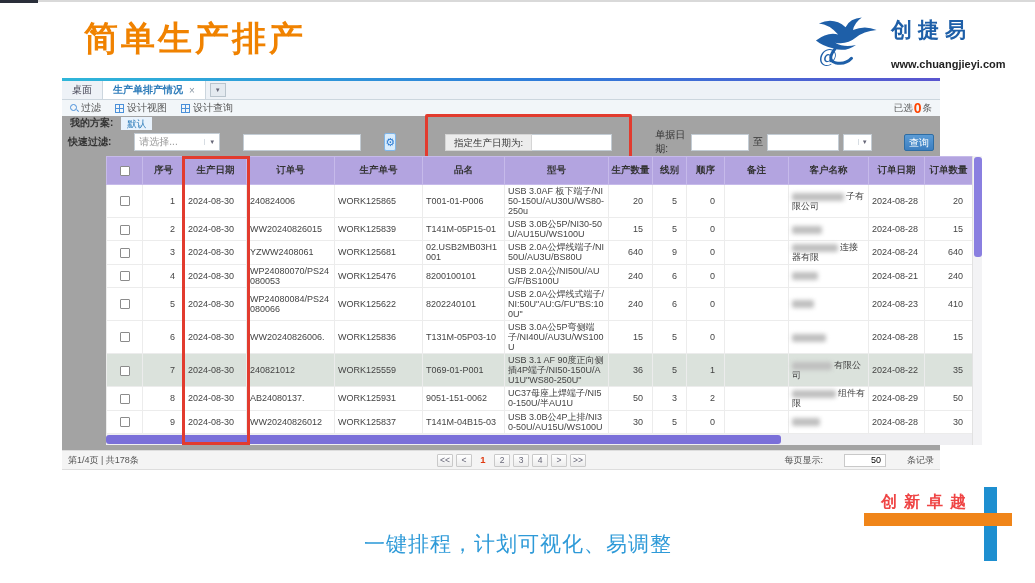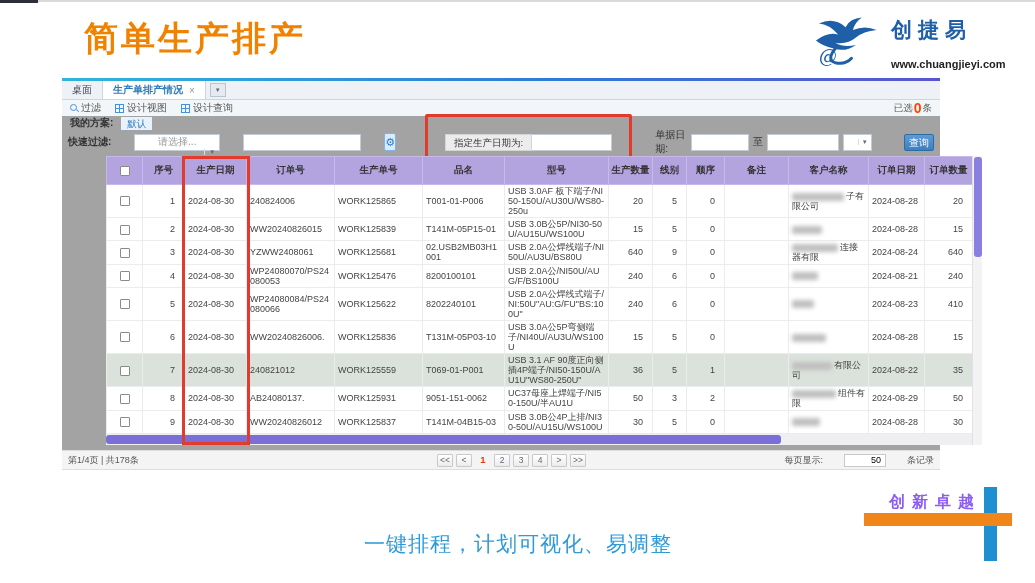--- a/index.html
+++ b/index.html
@@ -36,21 +36,21 @@
              background:linear-gradient(#4a90d9,#4a90d9) 50% 0/1px 100% no-repeat,
                         linear-gradient(#4a90d9,#4a90d9) 0 50%/100% 1px no-repeat; }
   .sel-count { margin-left:auto; font-size:9.5px; color:#555; display:flex; align-items:center; }
   .sel-count b { color:#ff4400; font-size:14px; font-weight:bold; margin:0 1px; }
   .planrow { height:14px; display:flex; align-items:center; font-size:10px; padding:0 8px; gap:8px; }
   .planrow .lab { font-weight:bold; color:#333; }
   .plan-default { color:#2a7ab9; background:#e8f2fc; padding:0 6px; font-size:9.5px; line-height:13px; }
   .filterrow { height:24px; display:flex; align-items:center; font-size:10px; color:#333; padding:0 6px; gap:23px; }
   .filterrow .lab { font-weight:bold; white-space:nowrap; }
   .selbox { width:148px; height:17px; border:1px solid #c3ccd4; background:#fff; display:flex; align-items:center;
-            padding:0 4px; color:#999;flex-direction:column; }
+            padding:8px 4px; color:#999; }
   .selbox .caret { margin-left:auto; font-size:6px; color:#667; border-left:1px solid #d7dde3; padding-left:4px; }
   .inbox { height:17px; border:1px solid #c3ccd4; background:#fff; font-size:10px; padding:0 3px;
            font-family:"Liberation Sans",sans-serif; }
   .kw { width:118px; }
   .gearbtn { width:18px; height:18px; border:1px solid #7fb5e8; background:#d9ecfc; color:#2b7bd4;
              font-size:11px; line-height:16px; text-align:center; border-radius:2px; }
   .redwrap { display:flex; align-items:center; border:3px solid #e23b2e; border-radius:2px; padding:17px; margin-left:6px; }
   .spec-label { background:#ececec; border:1px solid #d5d5d5; height:17px; line-height:15px; padding:0 8px;
                 font-size:9.5px; color:#333; white-space:nowrap; }
   .spec-input { width:80px; height:17px; border:1px solid #c3ccd4; border-left:none; background:#fff; }
@@ -89,21 +89,21 @@
   .pg { display:flex; gap:3px; position:absolute; left:375px; align-items:center; }
   .pbtn { min-width:16px; height:13px; border:1px solid #c9c9c9; background:linear-gradient(#fff,#ececec);
           color:#667; font-size:8.5px; text-align:center; line-height:11px; padding:0 2px; border-radius:1px; }
   .pbtn.cur { border:none; background:none; color:#e03a10; font-weight:bold; font-size:9.5px; }
   .perpage { margin-left:auto; display:flex; align-items:center; gap:21px; }
   .pp-in { width:42px; height:13px; border:1px solid #c9c9c9; background:#fff; font-size:9px; text-align:right;
            padding-right:4px; font-family:"Liberation Sans",sans-serif; }
 
   
   .caption { position:absolute; left:364px; top:530px; font-size:21px; color:#2e9ad8; letter-spacing:1px; }
-  .slogan { position:absolute; right:54px; top:492px; font-size:16px; font-weight:bold; color:#8b5cf6; letter-spacing:7px; }
+  .slogan { position:absolute; right:62px; top:492px; font-size:16px; font-weight:bold; color:#ef4444; letter-spacing:7px; }
   .vbar { position:absolute; left:984px; top:487px; width:13px; height:74px; background:#1e8fd0; }
   .hbar { position:absolute; left:864px; top:513px; width:148px; height:13px; background:#f08519; z-index:2; }
 </style>
 </head>
 <body>
 
 <div class="top-line"></div>
 <div class="top-corner"></div>
 
 <div class="slide-title">简单生产排产</div>

